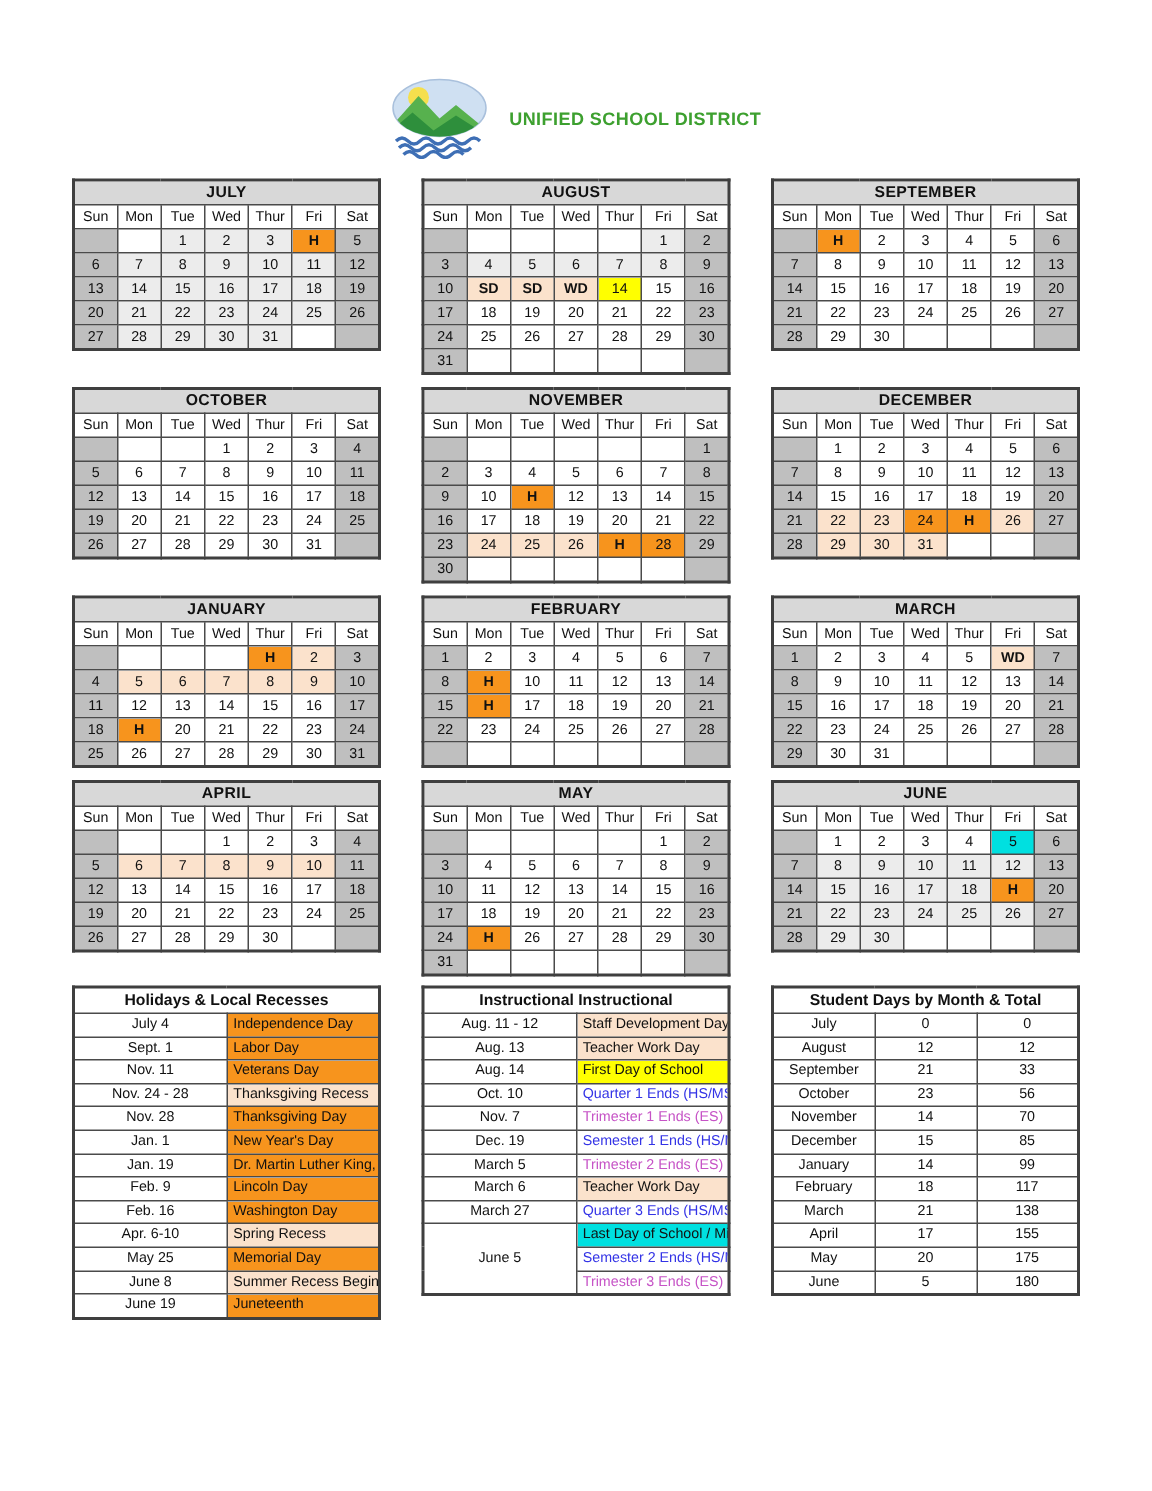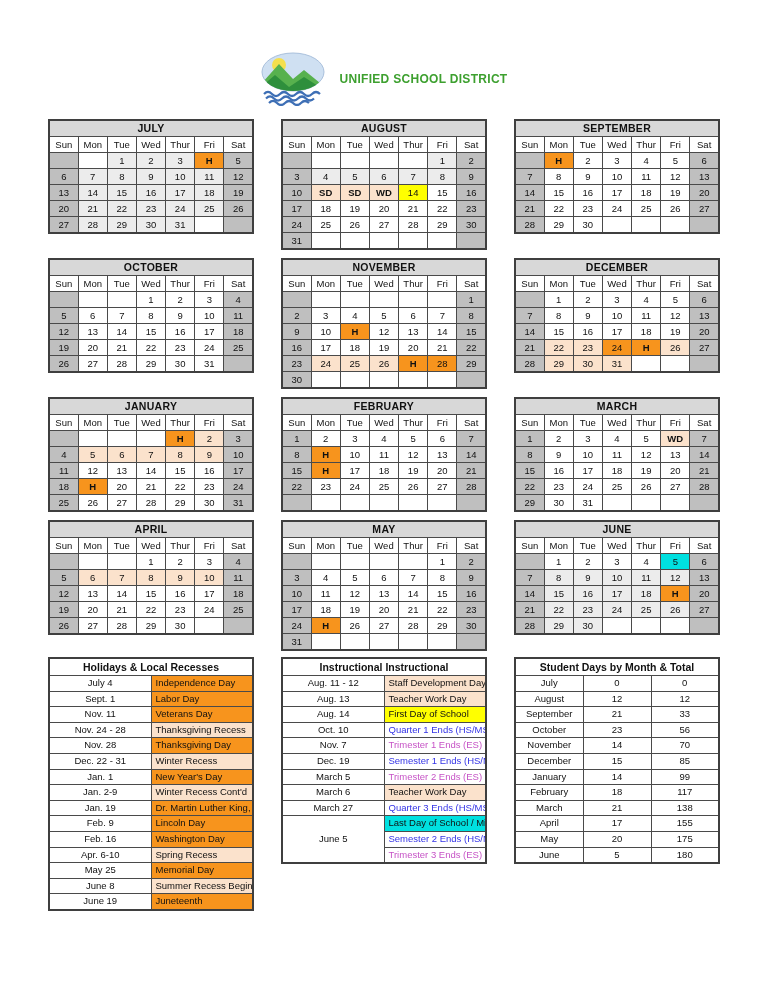--- a/index.html
+++ b/index.html
@@ -836,30 +836,22 @@
         </tr>
         <tr>
           <td class="dcell" style="width:42%">Nov. 24 - 28</td>
           <td class="lcell" style="background:#FBE2CC">Thanksgiving Recess</td>
         </tr>
         <tr>
           <td class="dcell" style="width:42%">Nov. 28</td>
           <td class="lcell" style="background:#F7941D">Thanksgiving Day</td>
         </tr>
         <tr>
-          <td class="dcell" style="width:42%">Dec. 22 - 31</td>
-          <td class="lcell" style="background:#FBE2CC">Winter Recess</td>
-        </tr>
-        <tr>
           <td class="dcell" style="width:42%">Jan. 1</td>
           <td class="lcell" style="background:#F7941D">New Year's Day</td>
-        </tr>
-        <tr>
-          <td class="dcell" style="width:42%">Jan. 2-9</td>
-          <td class="lcell" style="background:#FBE2CC">Winter Recess Cont'd</td>
         </tr>
         <tr>
           <td class="dcell" style="width:42%">Jan. 19</td>
           <td class="lcell" style="background:#F7941D">Dr. Martin Luther King, Jr. Day</td>
         </tr>
         <tr>
           <td class="dcell" style="width:42%">Feb. 9</td>
           <td class="lcell" style="background:#F7941D">Lincoln Day</td>
         </tr>
         <tr>

